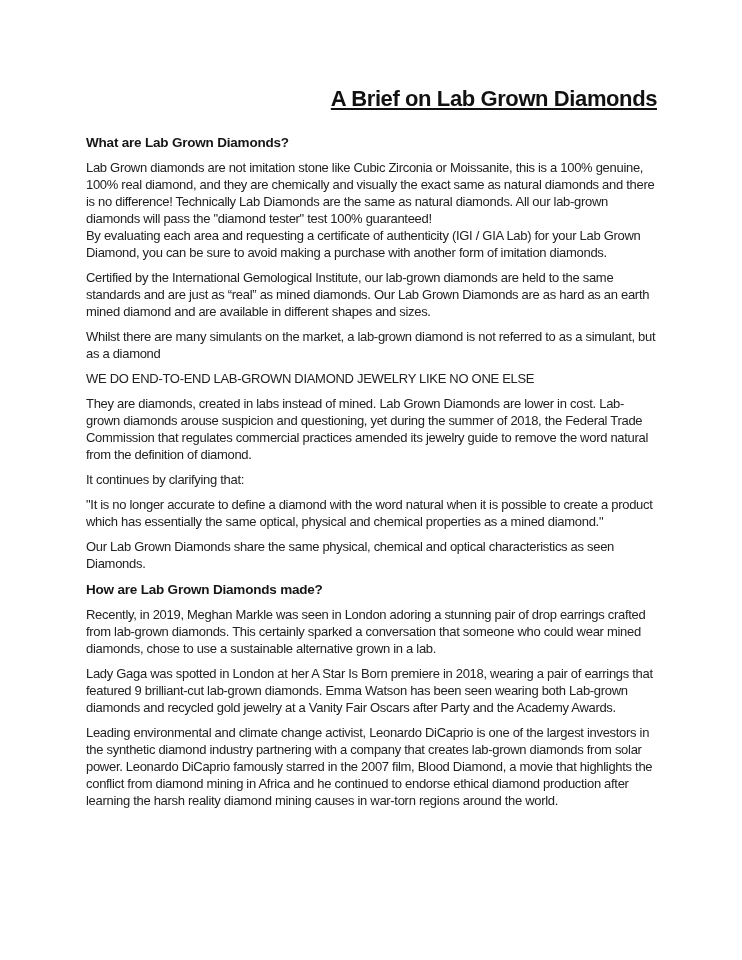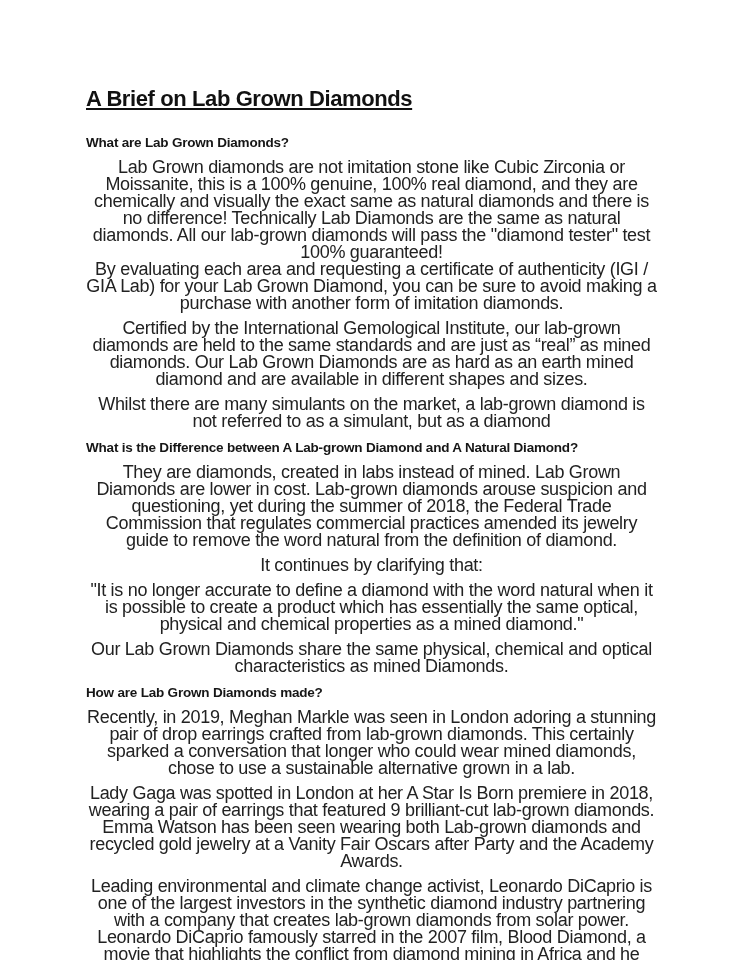--- a/index.html
+++ b/index.html
@@ -15,74 +15,74 @@
     overflow: hidden;
     font-family: "Liberation Sans", sans-serif;
     color: #222222;
     box-sizing: border-box;
     padding: 86px 85px 40px 86px;
   }
   .doc-title {
     font-size: 22px;
     font-weight: bold;
     letter-spacing: -0.4px;
-    text-align: left;
+    text-align: right;
     text-decoration: underline;
     color: #111111;
     margin: 0 0 22px 0;
   }
   .doc-section h2 {
     font-size: 13.5px;
     font-weight: bold;
     letter-spacing: -0.2px;
     color: #161616;
     margin: 9px 0 8px 0;
     line-height: 17px;
   }
   .doc-section h2.tight {
     margin-bottom: 1px;
   }
   .doc-section p {
-    font-size: 18px;
+    font-size: 13px;
     letter-spacing: -0.3px;
     line-height: 17px;
     margin: 0 0 8px 0;
     white-space: pre-line;
-    text-align: center;
+    text-align: left;
   }
 </style>
 </head>
 <body>
 
 <div class="page">
 
   <h1 class="doc-title">A Brief on Lab Grown Diamonds</h1>
 
   <section class="doc-section">
     <h2>What are Lab Grown Diamonds?</h2>
     <p>Lab Grown diamonds are not imitation stone like Cubic Zirconia or Moissanite, this is a 100% genuine, 100% real diamond, and they are chemically and visually the exact same as natural diamonds and there is no difference! Technically Lab Diamonds are the same as natural diamonds. All our lab-grown diamonds will pass the "diamond tester" test 100% guaranteed!
 By evaluating each area and requesting a certificate of authenticity (IGI / GIA Lab) for your Lab Grown Diamond, you can be sure to avoid making a purchase with another form of imitation diamonds.</p>
   </section>
 
   <section class="doc-section">
     <p>Certified by the International Gemological Institute, our lab-grown diamonds are held to the same standards and are just as “real” as mined diamonds. Our Lab Grown Diamonds are as hard as an earth mined diamond and are available in different shapes and sizes.</p>
     <p>Whilst there are many simulants on the market, a lab-grown diamond is not referred to as a simulant, but as a diamond</p>
+    <p>WE DO END-TO-END LAB-GROWN DIAMOND JEWELRY LIKE NO ONE ELSE</p>
   </section>
 
   <section class="doc-section">
-    <h2>What is the Difference between A Lab-grown Diamond and A Natural Diamond?</h2>
     <p>They are diamonds, created in labs instead of mined. Lab Grown Diamonds are lower in cost. Lab-grown diamonds arouse suspicion and questioning, yet during the summer of 2018, the Federal Trade Commission that regulates commercial practices amended its jewelry guide to remove the word natural from the definition of diamond.</p>
     <p>It continues by clarifying that:</p>
     <p>"It is no longer accurate to define a diamond with the word natural when it is possible to create a product which has essentially the same optical, physical and chemical properties as a mined diamond."</p>
-    <p>Our Lab Grown Diamonds share the same physical, chemical and optical characteristics as mined Diamonds.</p>
+    <p>Our Lab Grown Diamonds share the same physical, chemical and optical characteristics as seen Diamonds.</p>
   </section>
 
   <section class="doc-section">
     <h2>How are Lab Grown Diamonds made?</h2>
   </section>
 
   <section class="doc-section">
-    <p>Recently, in 2019, Meghan Markle was seen in London adoring a stunning pair of drop earrings crafted from lab-grown diamonds. This certainly sparked a conversation that longer who could wear mined diamonds, chose to use a sustainable alternative grown in a lab.</p>
+    <p>Recently, in 2019, Meghan Markle was seen in London adoring a stunning pair of drop earrings crafted from lab-grown diamonds. This certainly sparked a conversation that someone who could wear mined diamonds, chose to use a sustainable alternative grown in a lab.</p>
     <p>Lady Gaga was spotted in London at her A Star Is Born premiere in 2018, wearing a pair of earrings that featured 9 brilliant-cut lab-grown diamonds. Emma Watson has been seen wearing both Lab-grown diamonds and recycled gold jewelry at a Vanity Fair Oscars after Party and the Academy Awards.</p>
     <p>Leading environmental and climate change activist, Leonardo DiCaprio is one of the largest investors in the synthetic diamond industry partnering with a company that creates lab-grown diamonds from solar power. Leonardo DiCaprio famously starred in the 2007 film, Blood Diamond, a movie that highlights the conflict from diamond mining in Africa and he continued to endorse ethical diamond production after learning the harsh reality diamond mining causes in war-torn regions around the world.</p>
   </section>
 
 </div>
 
 </body></html>

